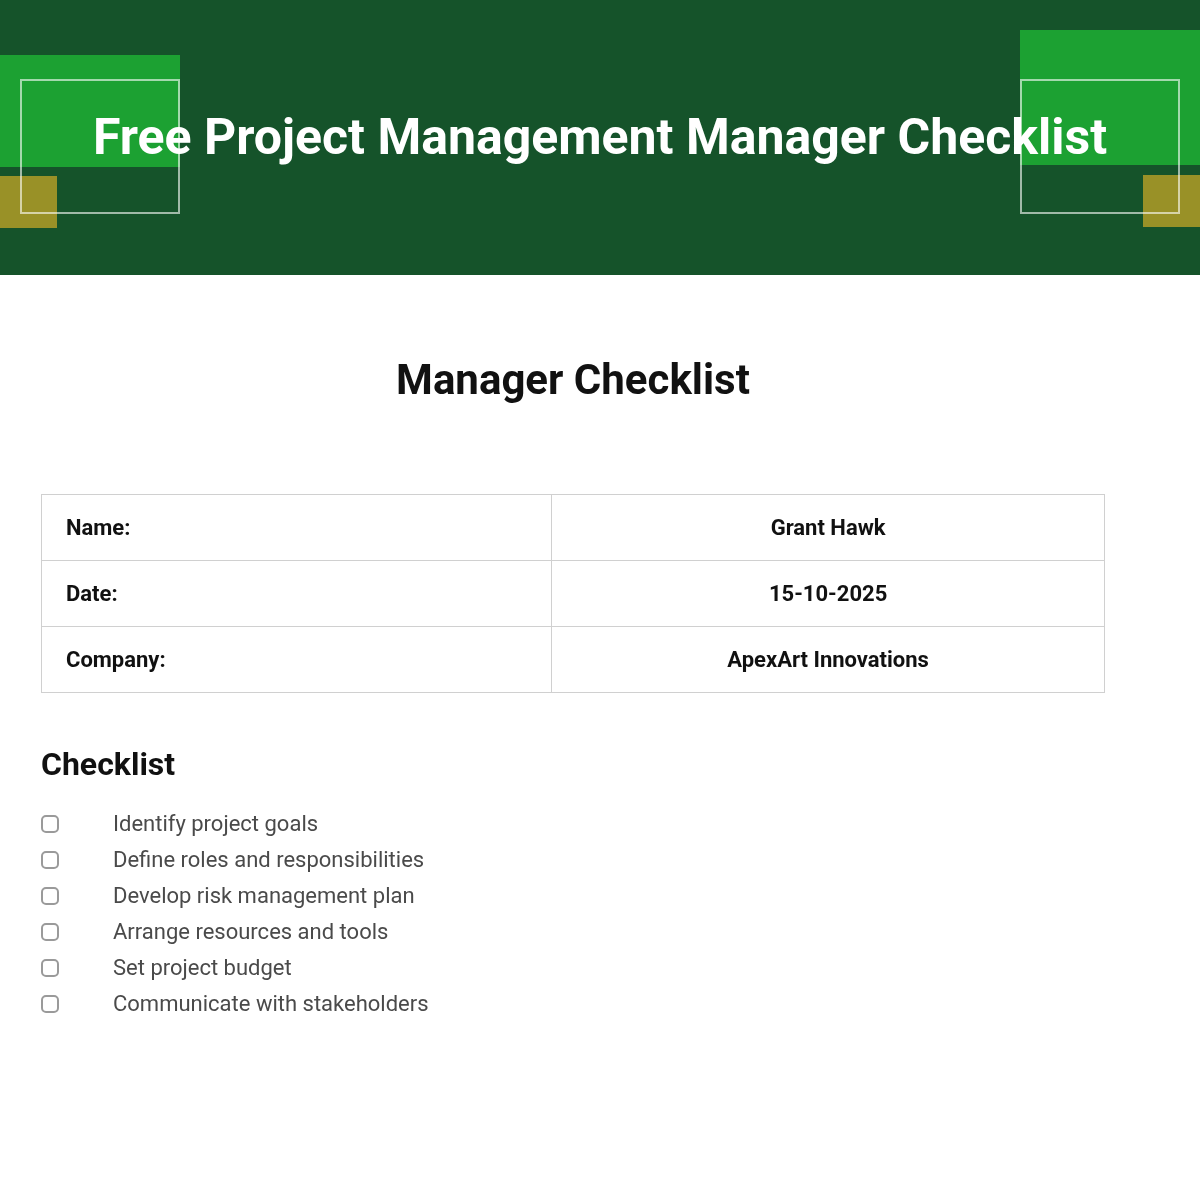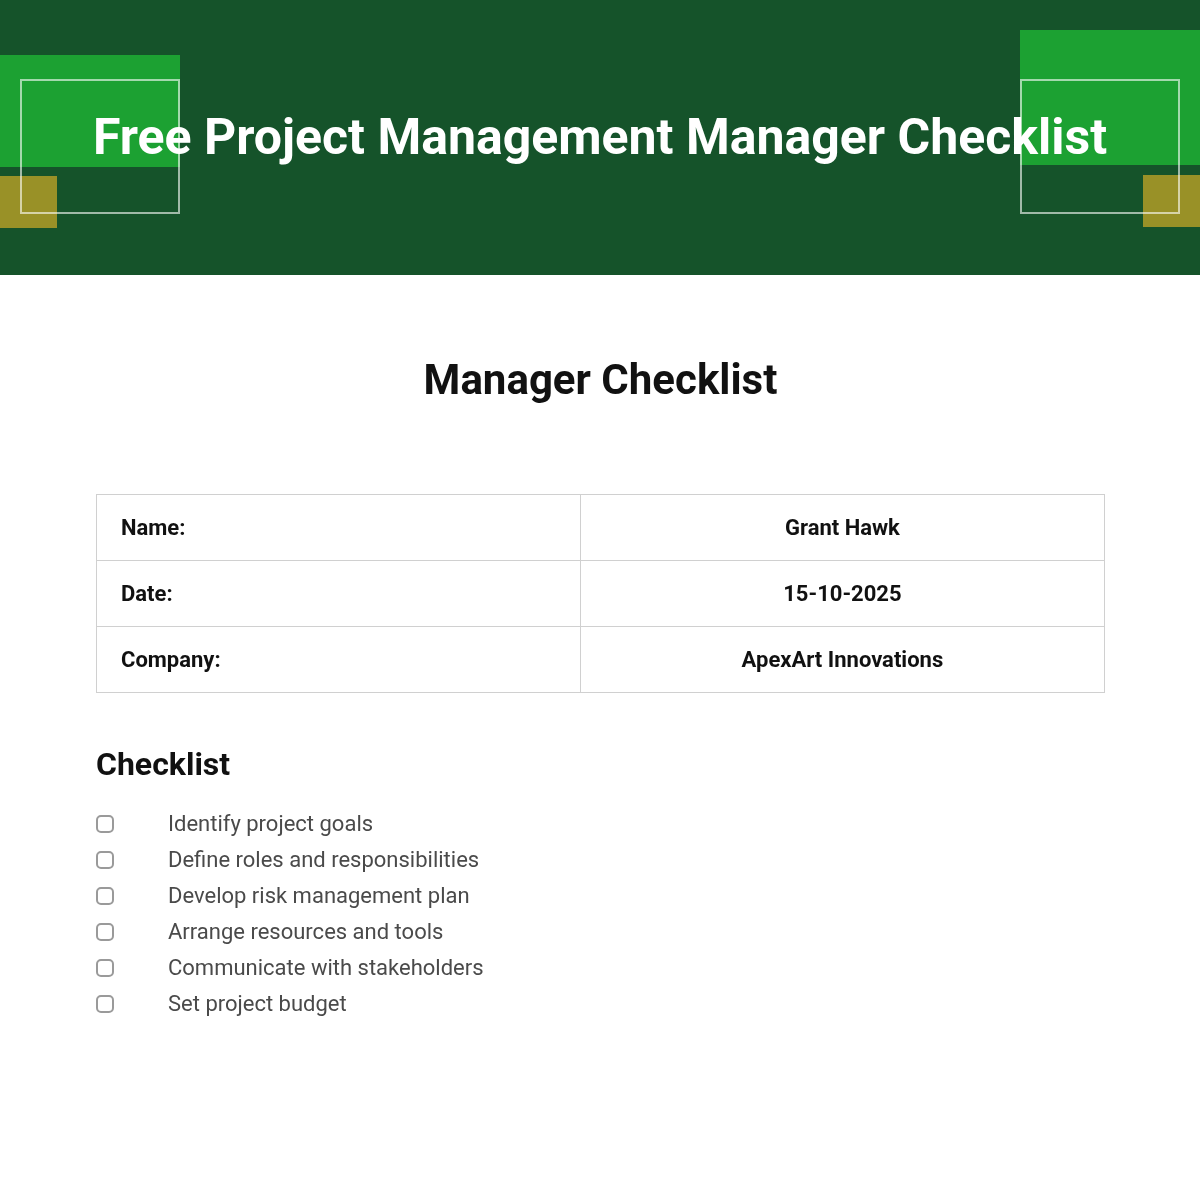--- a/index.html
+++ b/index.html
@@ -72,21 +72,21 @@
     }
     .deco-right-outline {
       position: absolute;
       right: 20px;
       top: 79px;
       width: 160px;
       height: 135px;
       border: 2px solid rgba(255,255,255,0.6);
     }
     .content {
-      padding: 80px 95px 0 96px;
+      padding: 80px 95px 0 41px;
     }
     .page-title {
       font-size: 42px;
       font-weight: 700;
       color: #111111;
       text-align: center;
       margin-bottom: 90px;
     }
     .info-table {
       width: 100%;
@@ -182,20 +182,20 @@
     <li class="checklist-item">
       <span class="checkbox"></span>
       <span>Develop risk management plan</span>
     </li>
     <li class="checklist-item">
       <span class="checkbox"></span>
       <span>Arrange resources and tools</span>
     </li>
     <li class="checklist-item">
       <span class="checkbox"></span>
+      <span>Set project budget</span>
+    </li>
+    <li class="checklist-item">
+      <span class="checkbox"></span>
       <span>Communicate with stakeholders</span>
-    </li>
-    <li class="checklist-item">
-      <span class="checkbox"></span>
-      <span>Set project budget</span>
     </li>
   </ul>
 </div>
 
 </body></html>

